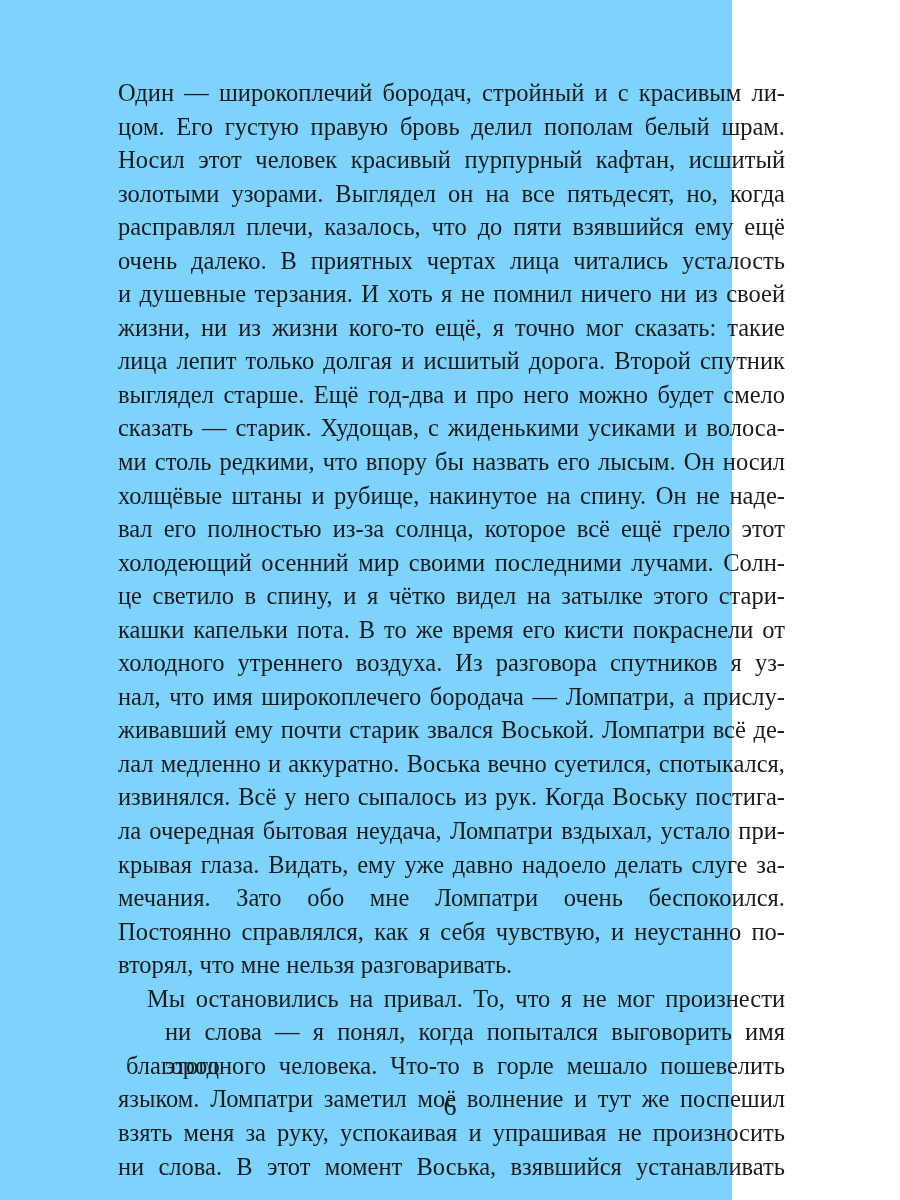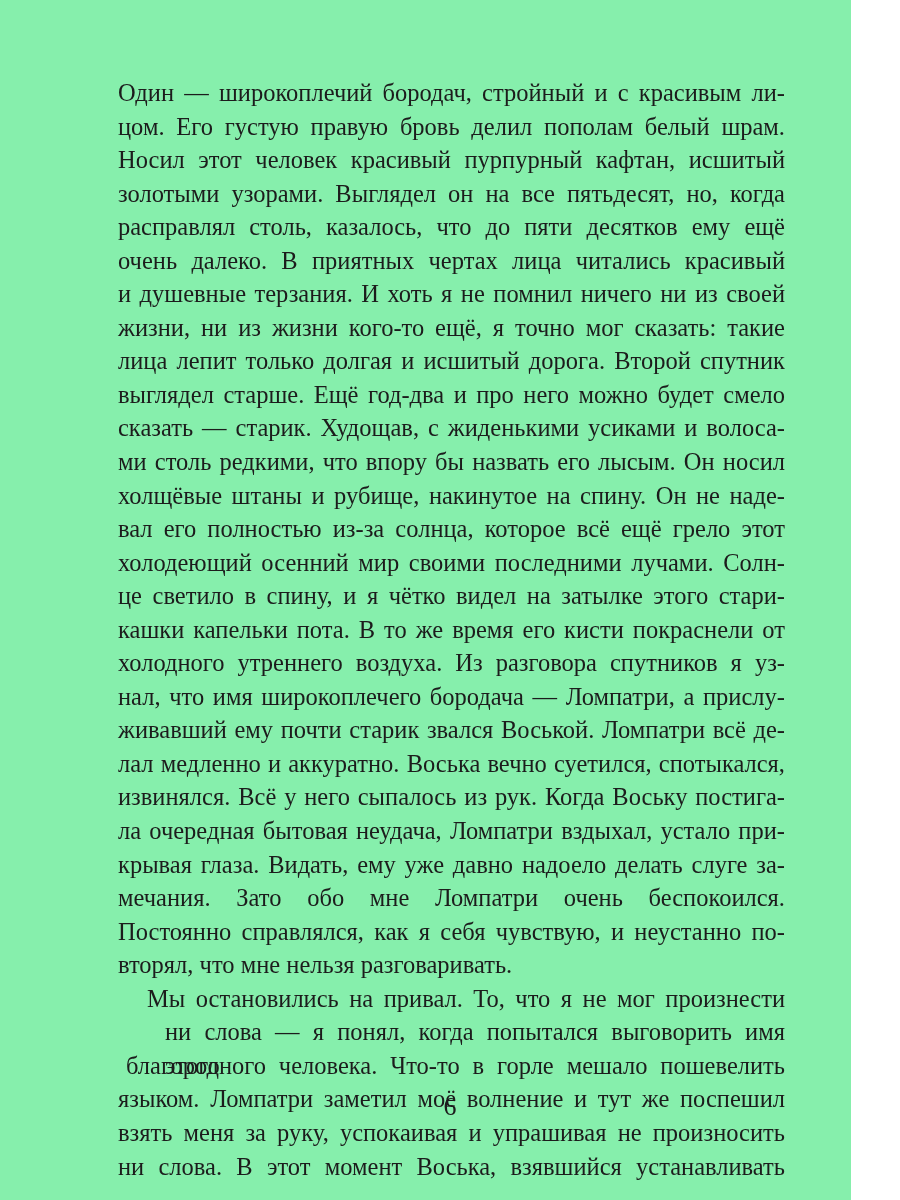--- a/index.html
+++ b/index.html
@@ -10,23 +10,23 @@
   body {
     width: 900px;
     height: 1200px;
     position: relative;
     overflow: hidden;
   }
   .page {
     position: absolute;
     left: 0;
     top: 0;
-    width: 851px;
+    width: 732px;
     height: 1200px;
-    background: #86efac;
+    background: #7dd3fc;
     text-decoration: underline;
   }
   .text-block {
     position: absolute;
     left: 118px;
     top: 76px;
     width: 667px;
     font-family: "Liberation Serif", "DejaVu Serif", serif;
     font-size: 24.5px;
     color: #1c1c1c;
@@ -60,22 +60,22 @@
 </head>
 <body>
 
 <div class="page">
   <div class="text-block">
     <div>
       <span class="line" style="white-space: normal;">Один — широкоплечий бородач, стройный и с красивым ли-</span>
       <span class="line" style="white-space: normal;">цом. Его густую правую бровь делил пополам белый шрам.</span>
       <span class="line" style="white-space: normal;">Носил этот человек красивый пурпурный кафтан, исшитый</span>
       <span class="line" style="white-space: normal;">золотыми узорами. Выглядел он на все пятьдесят, но, когда</span>
-      <span class="line" style="white-space: normal;">расправлял столь, казалось, что до пяти десятков ему ещё</span>
-      <span class="line" style="white-space: normal;">очень далеко. В приятных чертах лица читались красивый</span>
+      <span class="line" style="white-space: normal;">расправлял плечи, казалось, что до пяти взявшийся ему ещё</span>
+      <span class="line" style="white-space: normal;">очень далеко. В приятных чертах лица читались усталость</span>
       <span class="line" style="white-space: normal;">и душевные терзания. И хоть я не помнил ничего ни из своей</span>
       <span class="line" style="white-space: normal;">жизни, ни из жизни кого-то ещё, я точно мог сказать: такие</span>
       <span class="line" style="white-space: normal;">лица лепит только долгая и исшитый дорога. Второй спутник</span>
       <span class="line" style="white-space: normal;">выглядел старше. Ещё год-два и про него можно будет смело</span>
       <span class="line" style="white-space: normal;">сказать — старик. Худощав, с жиденькими усиками и волоса-</span>
       <span class="line" style="white-space: normal;">ми столь редкими, что впору бы назвать его лысым. Он носил</span>
       <span class="line" style="white-space: normal;">холщёвые штаны и рубище, накинутое на спину. Он не наде-</span>
       <span class="line" style="white-space: normal;">вал его полностью из-за солнца, которое всё ещё грело этот</span>
       <span class="line" style="white-space: normal;">холодеющий осенний мир своими последними лучами. Солн-</span>
       <span class="line" style="white-space: normal;">це светило в спину, и я чётко видел на затылке этого стари-</span>

